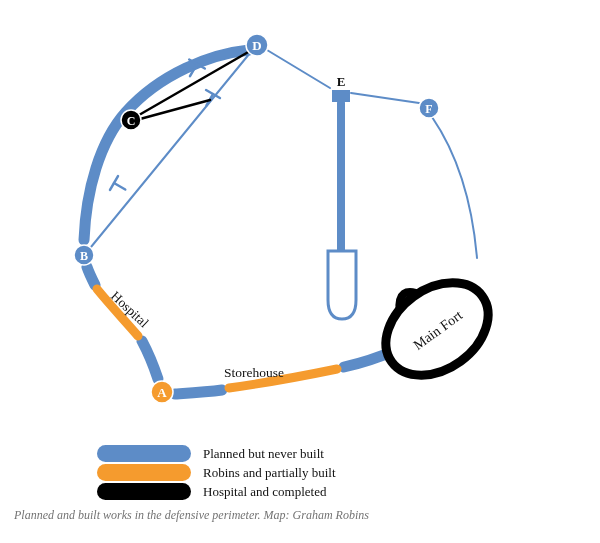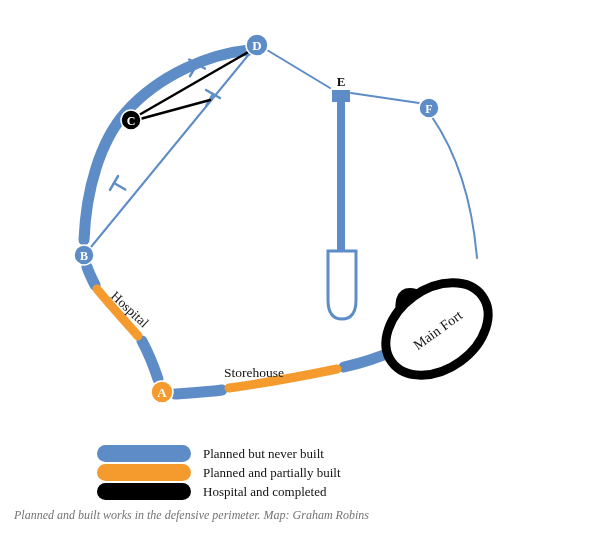--- a/index.html
+++ b/index.html
@@ -106,21 +106,21 @@
     <div class="legend-row">
       <svg width="94" height="17">
         <rect x="0" y="0" width="94" height="17" rx="8.5" fill="#5d8cc7"></rect>
       </svg>
       <span class="legend-label">Planned but never built</span>
     </div>
     <div class="legend-row">
       <svg width="94" height="17">
         <rect x="0" y="0" width="94" height="17" rx="8.5" fill="#f59b2e"></rect>
       </svg>
-      <span class="legend-label">Planned and partially built</span>
+      <span class="legend-label">Robins and partially built</span>
     </div>
     <div class="legend-row">
       <svg width="94" height="17">
         <rect x="0" y="0" width="94" height="17" rx="8.5" fill="#000000"></rect>
       </svg>
       <span class="legend-label">Hospital and completed</span>
     </div>
   </div>
 
   <div class="caption">Planned and built works in the defensive perimeter. Map: Graham Robins</div>

